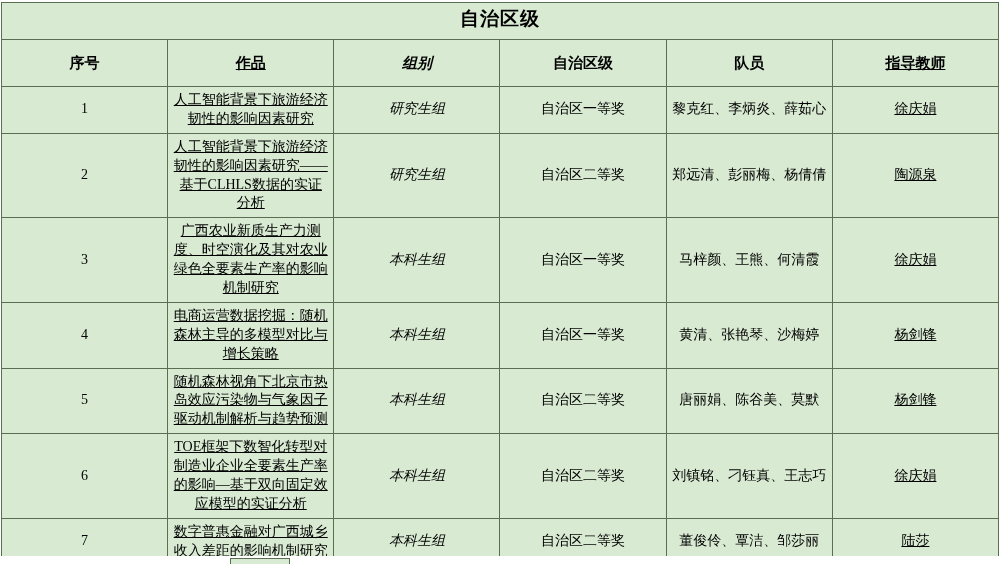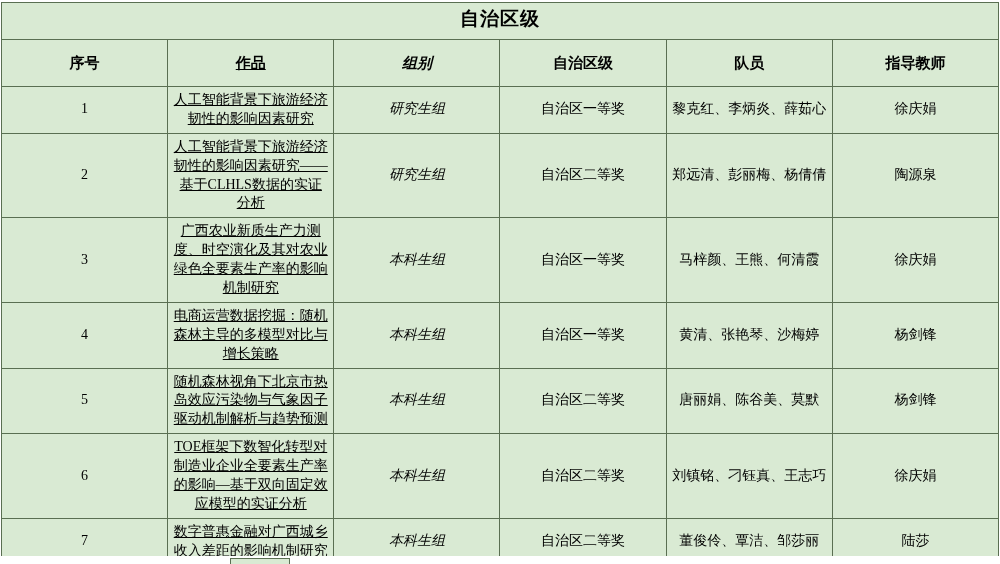--- a/index.html
+++ b/index.html
@@ -52,21 +52,21 @@
     font-size: 15px;
   }
   tr.data-row td {
     height: 27px;
   }
   td.col-no { width: 58px; margin-left: 13px; }
   td.col-work { width: 440px; text-decoration: underline; }
   td.col-group { width: 94px; font-style: italic; }
   td.col-level { width: 122px; }
   td.col-members { width: 182px; }
-  td.col-teacher { width: 100px; }
+  td.col-teacher { width: 100px; text-decoration: underline; }
 
   td.work-cell {
     padding-left: 8px;
     padding-right: 8px;
     margin-left: 22px;
   }
   .bottom-strip {
     position: absolute;
     left: 0;
     bottom: 0;

